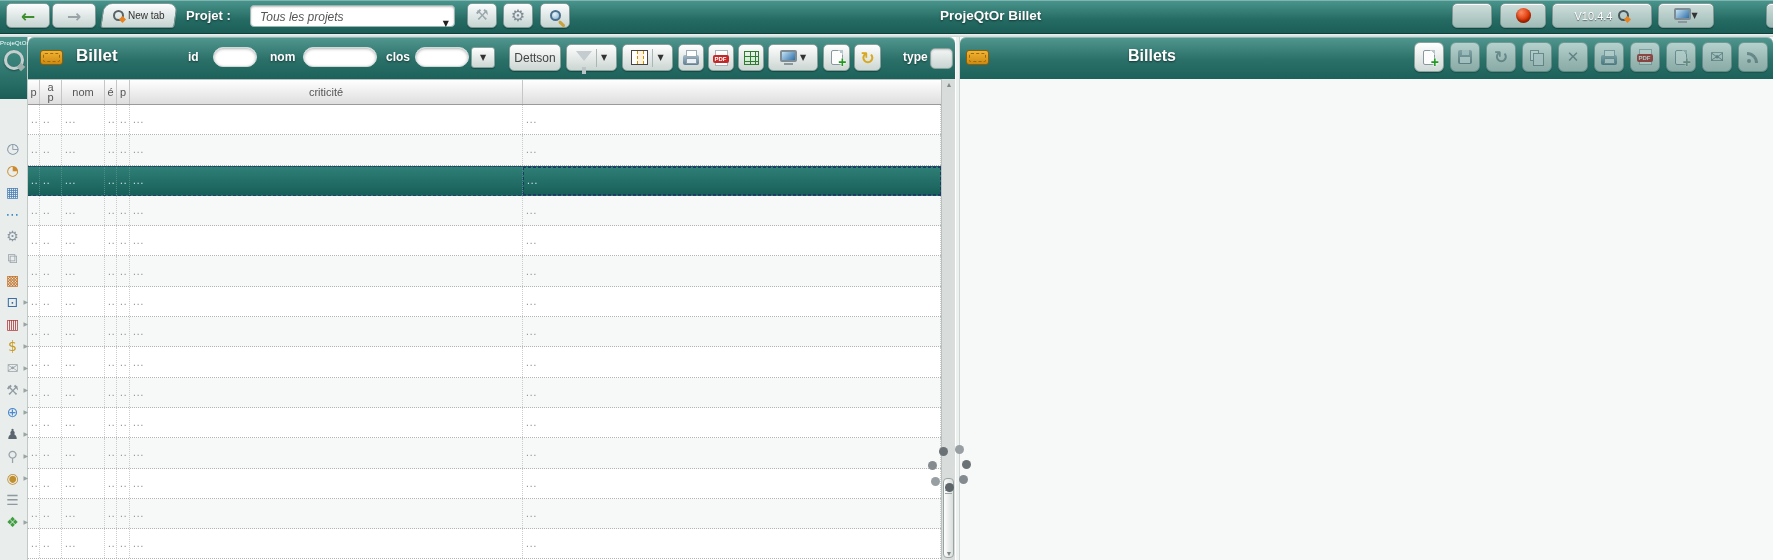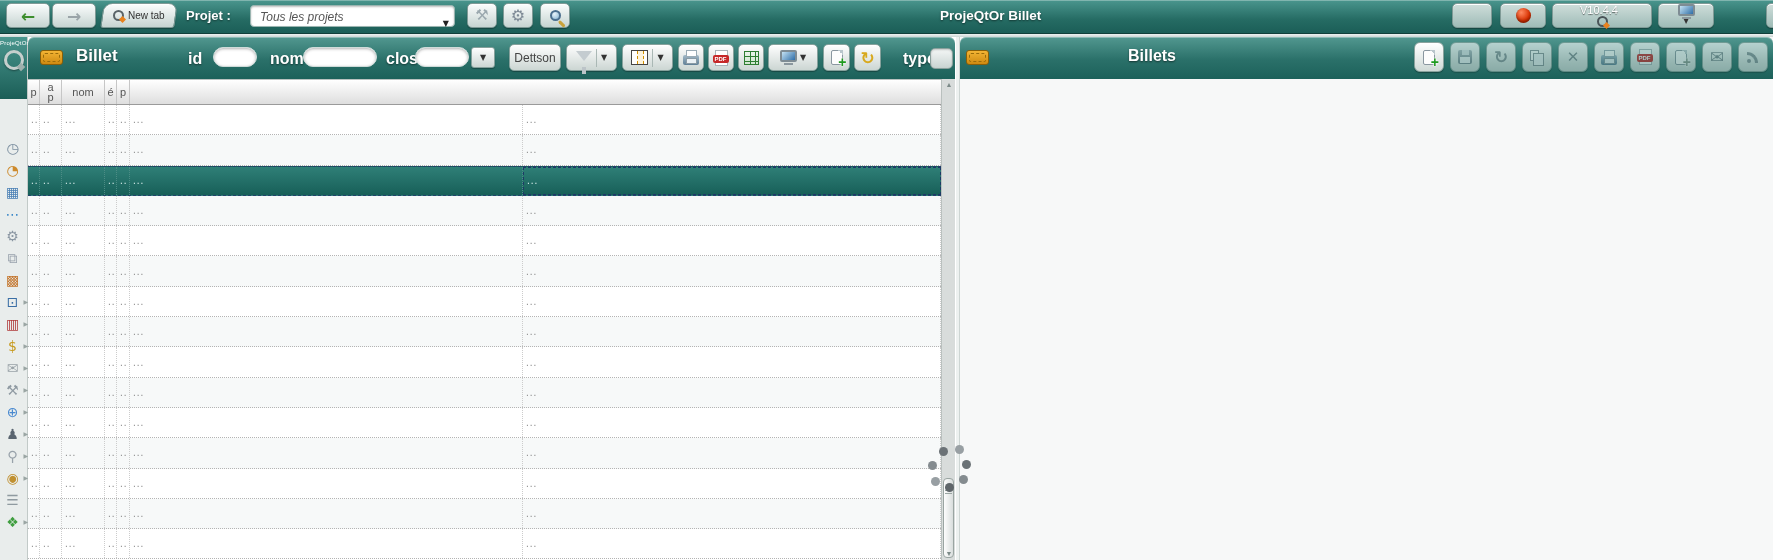--- a/index.html
+++ b/index.html
@@ -8,21 +8,21 @@
   .g{font-family:"DejaVu Sans",sans-serif;line-height:1;display:inline-block;}
 
   
   .topbar{position:absolute;left:0;top:0;width:100%;height:33px;
     background:linear-gradient(#4a968e,#256b63 60%,#1b5e57);
     box-shadow:inset 0 1px 0 rgba(255,255,255,.3);border-bottom:1px solid #113f3a;}
   .tbbtn{position:absolute;top:3px;height:25px;border-radius:5px;
     background:linear-gradient(#fbfdfd,#c6d4d1);border:1px solid #7f9a96;
     box-shadow:0 1px 1px rgba(0,0,0,.3),inset 0 1px 0 #fff;
     display:flex;align-items:center;justify-content:center;cursor:pointer;box-sizing:border-box;}
-  .tbbtn.tint{background:linear-gradient(#cfdedb,#9fbcb7);flex-direction:column;}
+  .tbbtn.tint{background:linear-gradient(#cfdedb,#9fbcb7);}
   .tb-title{position:absolute;left:940px;top:8px;color:#fff;font-weight:bold;font-size:13.5px;
     text-shadow:0 1px 2px rgba(0,0,0,.5);}
   .proj-label{position:absolute;left:186px;top:8px;color:#fff;font-weight:bold;font-size:13px;
     text-shadow:0 1px 2px rgba(0,0,0,.5);}
   .proj-select{position:absolute;left:250px;top:5px;width:205px;height:22px;background:#fff;
     border:1px solid #9ab4b0;border-radius:4px;box-shadow:inset 0 1px 2px rgba(0,0,0,.25);
     font-style:italic;font-size:12px;color:#555;line-height:22px;padding-left:9px;box-sizing:border-box;cursor:pointer;}
   .proj-select .car{position:absolute;right:5px;top:7px;font-size:8px;color:#222;}
   .newtab{transform:skewX(-8deg);border-radius:9px 9px 3px 3px;}
   .newtab .inner{transform:skewX(8deg);display:flex;align-items:center;gap:4px;font-size:10px;color:#333;}
@@ -53,21 +53,21 @@
   .sb-arrow{position:absolute;right:0px;font-size:6px;color:#9aa5a3;}
 
   
   .panel-left{position:absolute;left:28px;top:37px;width:927px;bottom:0;overflow:hidden;}
   .panel-right{position:absolute;left:960px;top:37px;right:0;bottom:0;background:#f7f8f8;overflow:hidden;}
   .divider{position:absolute;left:955px;top:37px;bottom:0;width:5px;background:#edf1f0;
     border-left:1px solid #fff;border-right:1px solid #cdd5d3;box-sizing:border-box;}
   .phead{position:relative;height:42px;background:linear-gradient(#529890,#2a7069 55%,#1c615a);
     border-radius:6px 6px 0 0;box-shadow:inset 0 1px 0 rgba(255,255,255,.35);}
   .ptitle{position:absolute;color:#fff;font-weight:bold;text-shadow:0 1px 2px rgba(0,0,0,.55);}
-  .flabel{position:absolute;top:13px;font-size:16px;font-weight:bold;color:#fff;
+  .flabel{position:absolute;top:13px;font-size:12px;font-weight:bold;color:#fff;
     text-shadow:0 1px 2px rgba(0,0,0,.5);}
   .pill{position:absolute;top:10px;height:20px;border-radius:11px;background:#fff;
     border:1px solid #cfdbd9;box-shadow:inset 0 1px 3px rgba(0,0,0,.3);box-sizing:border-box;
     font-size:11px;padding:0 6px;color:#333;}
   .typebtn{border-radius:3px;top:10px;height:21px;}
   .clearbtn{font-size:12px;color:#444;padding:0 8px;}
   .checkbox{position:absolute;top:11px;width:21px;height:19px;border-radius:5px;
     background:linear-gradient(#f4f7f6,#c9d4d2);border:1px solid #8aa19d;
     box-shadow:inset 0 1px 2px rgba(0,0,0,.2);cursor:pointer;}
 
@@ -338,20 +338,21 @@
     <span class="checkbox" style="left:902px;"></span>
   </div>
 
   <div class="thead">
       <div class="th" style="width: 12px;">p</div>
       <div class="th" style="width: 22px;">a
 p</div>
       <div class="th" style="width: 43px;">nom</div>
       <div class="th" style="width: 12px;">é</div>
       <div class="th" style="width: 13px;">p</div>
+      <div class="th" style="width: 393px;">criticité</div>
     </div>
   <div class="tbody">
       <div class="tr">
         <div class="td" style="width: 12px;">..</div>
         <div class="td" style="width: 22px;">..</div>
         <div class="td" style="width: 43px;">...</div>
         <div class="td" style="width: 12px;">..</div>
         <div class="td" style="width: 13px;">..</div>
         <div class="td" style="width: 393px;">...</div>
         <div class="td" style="width: 418px;">...</div>

